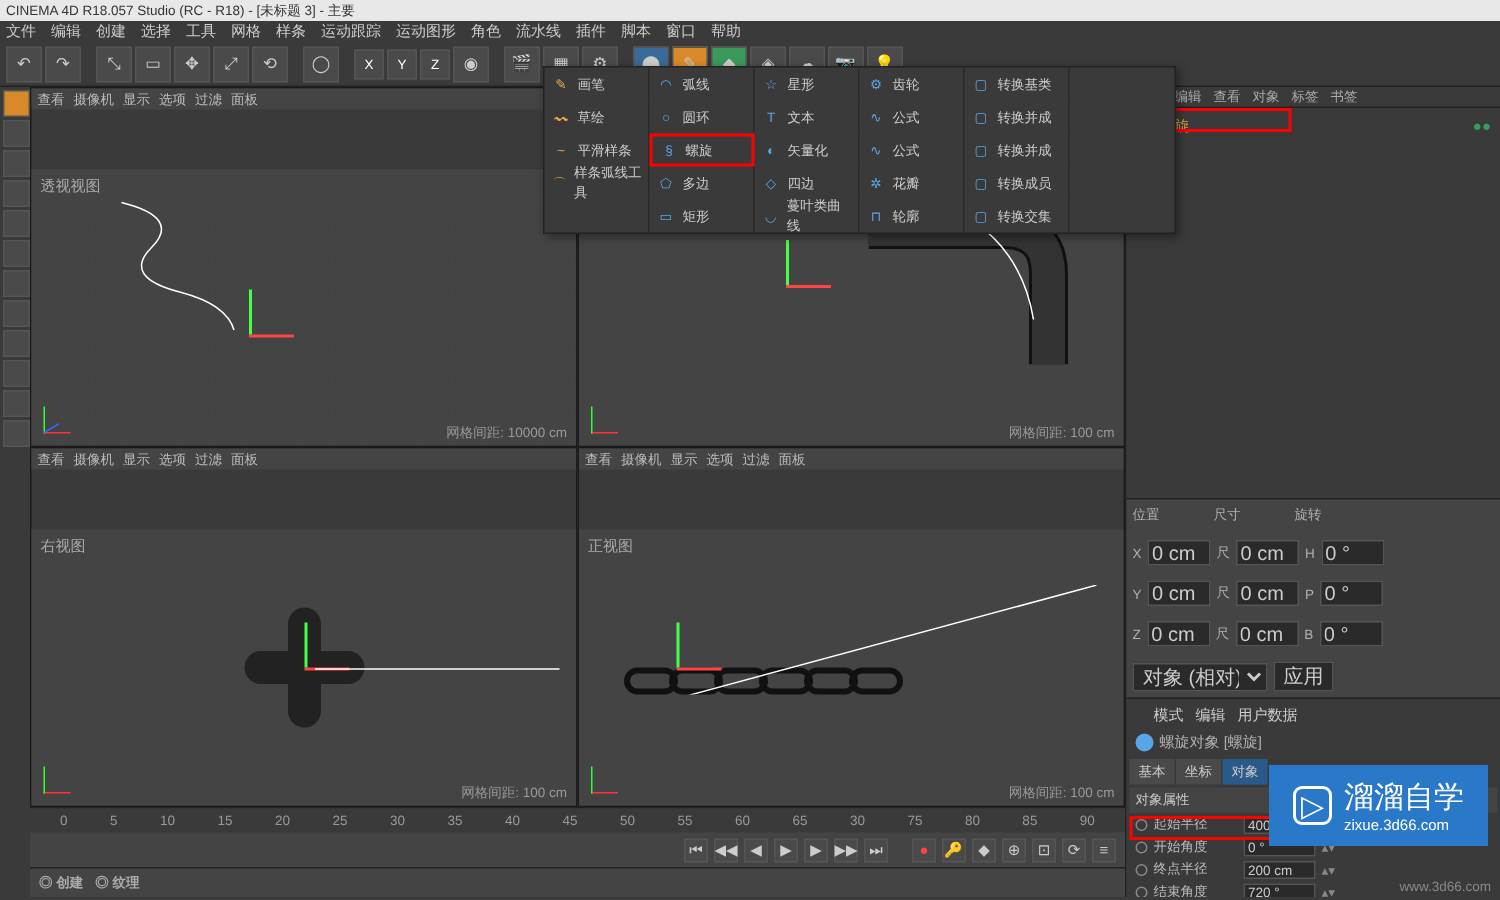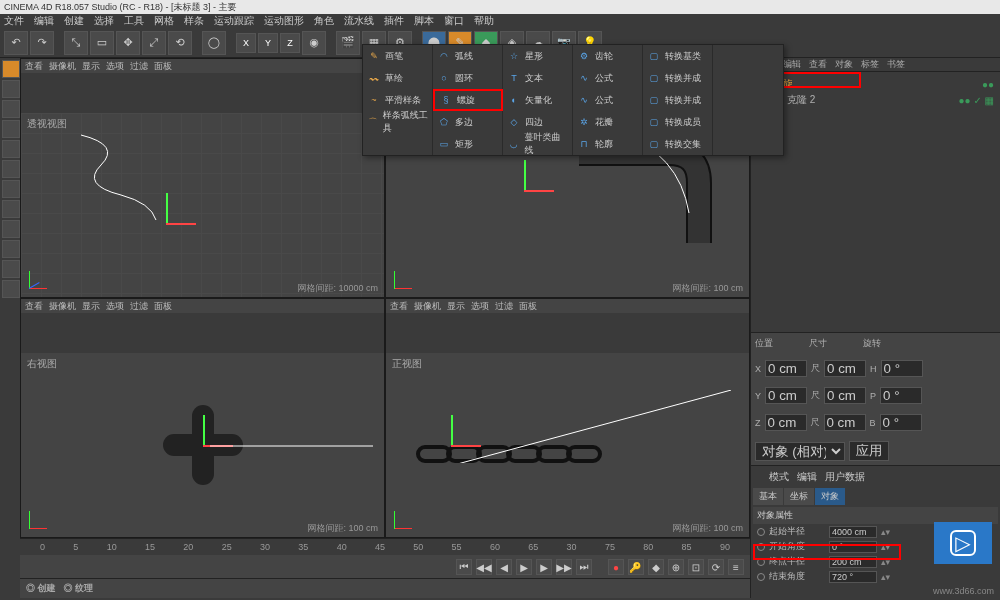--- a/index.html
+++ b/index.html
@@ -448,26 +448,20 @@
       <span>标签</span>
       <span>书签</span>
     </div>
     <div class="obj-tree">
       <div class="highlight-box" style="top:0;left:0;width:110px;height:16px"></div>
       <div class="obj-row">
         <span class="obj-icon helix"></span>
         <span style="color:#e8a23a">螺旋</span>
         <span style="margin-left:auto;color:#3a9a5a">●●</span>
       </div>
-      <div class="obj-row">
-        <span style="width:10px"></span>
-        <span class="obj-icon clone"></span>
-        <span>克隆 2</span>
-        <span style="margin-left:auto;color:#3a9a5a">●● ✓ ▦</span>
-      </div>
     </div>
 
     <div class="coord-bar" style="flex-wrap:wrap;height:auto;padding:4px">
       <span style="width:50px">位置</span>
       <span style="width:50px">尺寸</span>
       <span style="width:50px">旋转</span>
       <div style="flex-basis:100%;height:2px"></div>
       <span>X</span>
         <input class="coord-field" value="0 cm" style="">
       <span>尺</span>
@@ -492,20 +486,24 @@
       <select class="coord-field" style="width:90px"><option>对象 (相对)</option></select>
       <button class="coord-field" style="width:40px">应用</button>
     </div>
 
     <div class="attr-panel">
       <div class="attr-header">
         <span>模式</span>
         <span>编辑</span>
         <span>用户数据</span>
       </div>
+      <div class="attr-title">
+        <span class="obj-icon helix"></span>
+        <span>螺旋对象 [螺旋]</span>
+      </div>
       <div class="attr-tabs">
         <div class="attr-tab">基本</div>
         <div class="attr-tab">坐标</div>
         <div class="attr-tab active">对象</div>
       </div>
       <div class="attr-group">对象属性</div>
 
       <div class="highlight-box" style="top:78px;left:2px;width:148px;height:16px"></div>
 
       <div class="attr-row">
@@ -533,13 +531,17 @@
           <span class="spin">▴▾</span>
         </div>
 
       <div style="position:absolute;bottom:2px;right:6px;color:#888;font-size:9px">www.3d66.com</div>
     </div>
   </div>
 </div>
 
 <div class="watermark">
   <span class="play">▷</span>
+  <span>
+    <span>溜溜自学</span>
+    <span class="sub">zixue.3d66.com</span>
+  </span>
 </div>
 
 </body></html>

